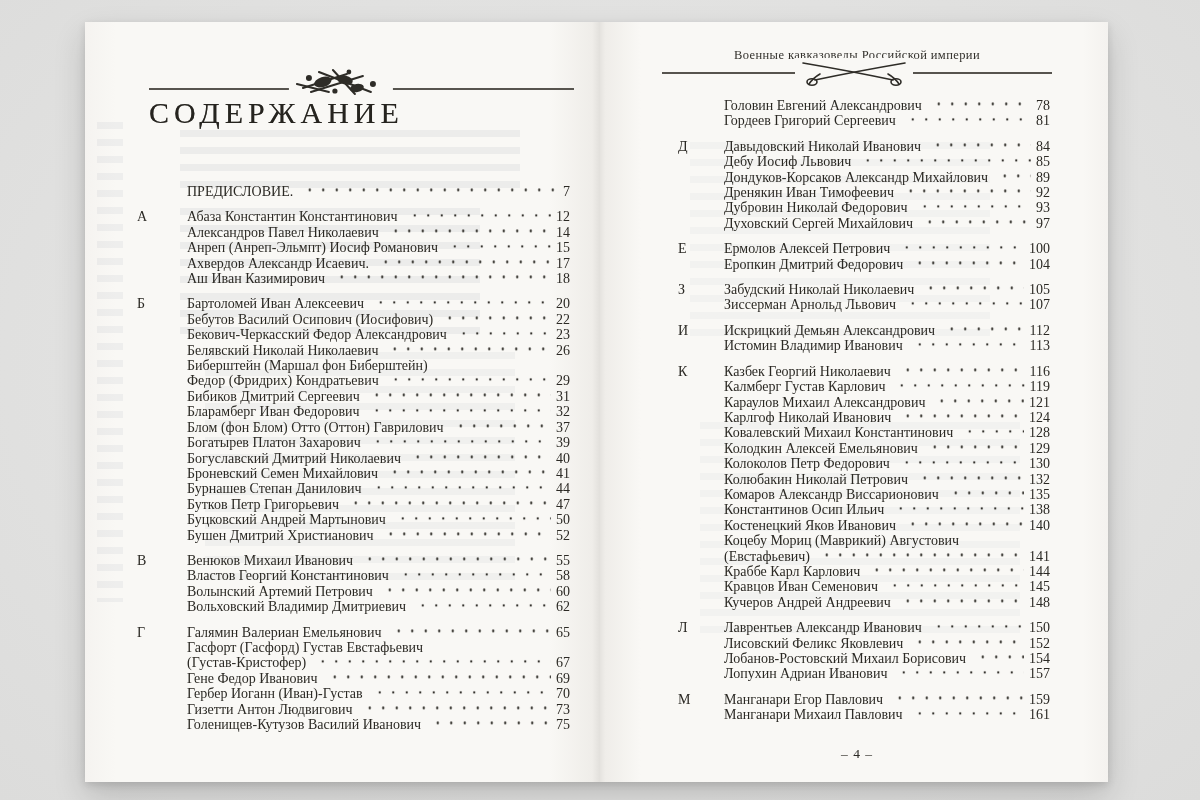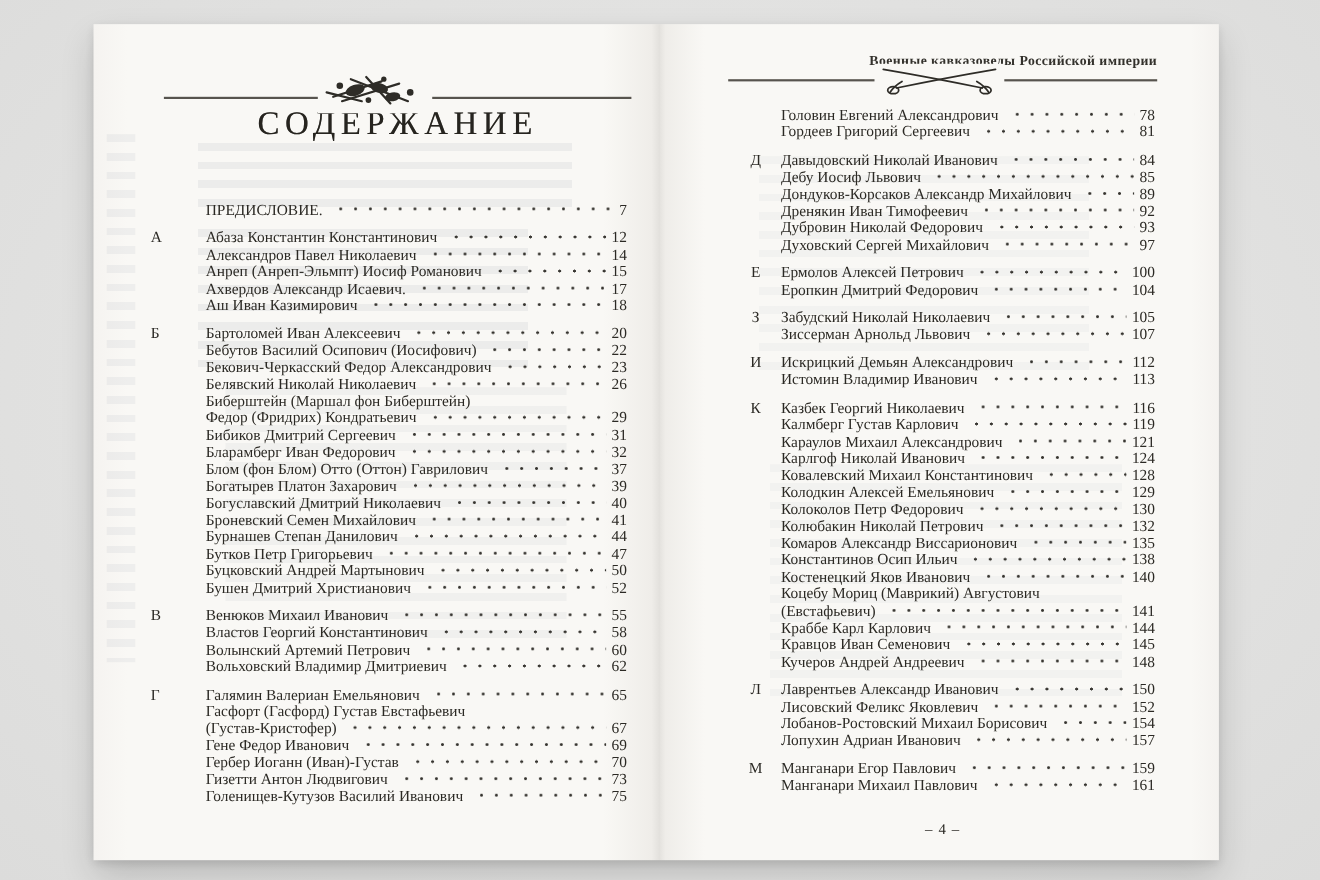--- a/index.html
+++ b/index.html
@@ -23,32 +23,32 @@
     background:linear-gradient(to left,#f4f2ef 0%,#f9f8f5 5%,#f9f8f5 92%,#efede9 99%,#e5e3df 100%);
   }
   
   .rule{position:absolute;height:2px;background:#57544e;}
   .page-left .rule{left:64px;right:26px;top:66px;}
   .page-right .rule{left:62px;right:56px;top:50px;}
   .ornament{position:absolute;z-index:2;background:#f9f8f5;}
   .orn-left{left:50%;top:44px;transform:translateX(-52%);}
   .orn-right{left:50%;top:36px;transform:translateX(-50%);}
   .running-head{
-    position:absolute;top:26px;left:62px;right:56px;text-align:right;
-    font-size:12.5px;letter-spacing:.4px;color:#33312c;font-weight:bold;
+    position:absolute;top:26px;left:62px;right:56px;text-align:center;
+    font-size:12.5px;letter-spacing:.4px;color:#33312c;
   }
   .toc-title{
-    position:absolute;top:74px;left:64px;right:26px;text-align:center;
+    position:absolute;top:74px;left:64px;right:26px;
     font-size:30px;letter-spacing:5px;color:#26241f;font-weight:400;
     text-shadow:0 0 .5px rgba(30,28,24,.5);
   }
   
   .toc{position:absolute;font-size:14px;line-height:15.4px;}
   .toc-left{top:162px;left:52px;right:30px;}
-  .toc-right{top:76px;left:64px;right:58px;text-align:center;}
+  .toc-right{top:76px;left:78px;right:58px;}
   .toc-section{display:flex;margin-bottom:10px;}
   .toc-section:last-child{margin-bottom:0;}
   .letter-col{flex:0 0 50px;}
   .toc-right .letter-col{flex:0 0 46px;}
   .entries-col{flex:1 1 auto;min-width:0;}
   .toc-row{display:flex;align-items:baseline;}
   .entry-name{white-space:nowrap;}
   .leader{
     flex:1 1 auto;min-width:18px;align-self:stretch;margin:0 5px 0 8px;
     background-image:radial-gradient(circle, rgba(38,36,31,.92) 1.05px, rgba(38,36,31,0) 1.55px);

